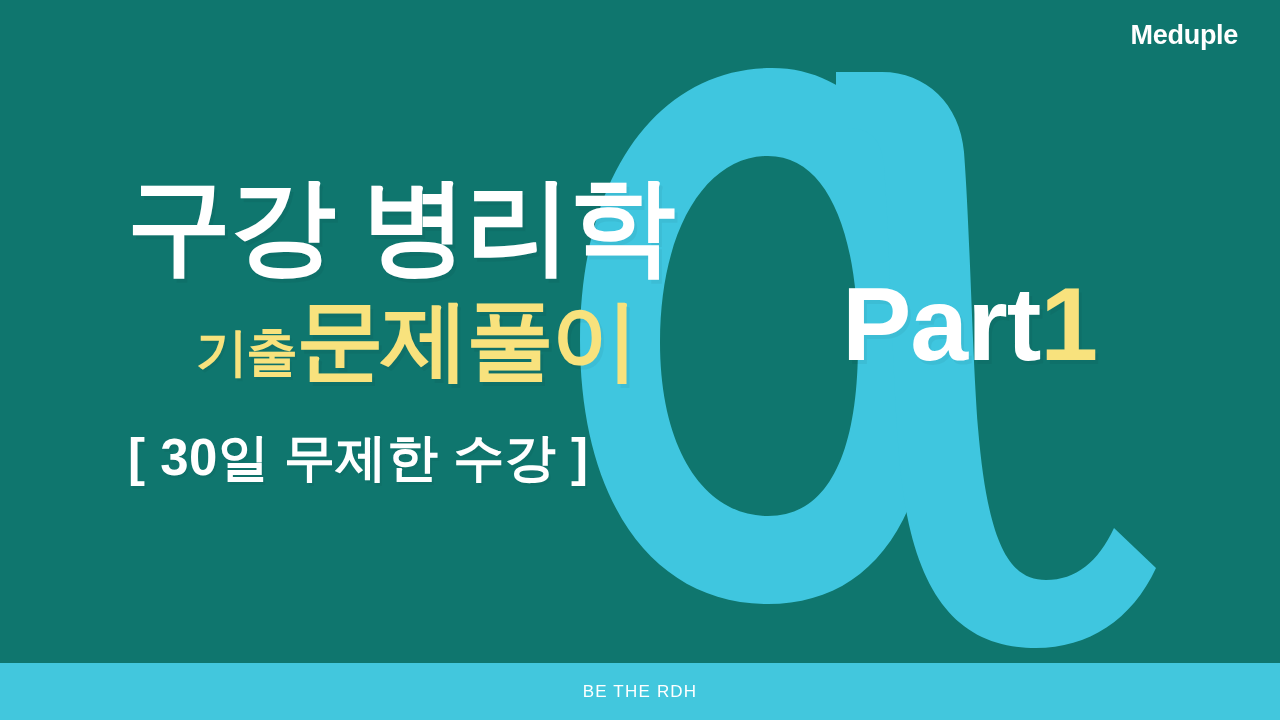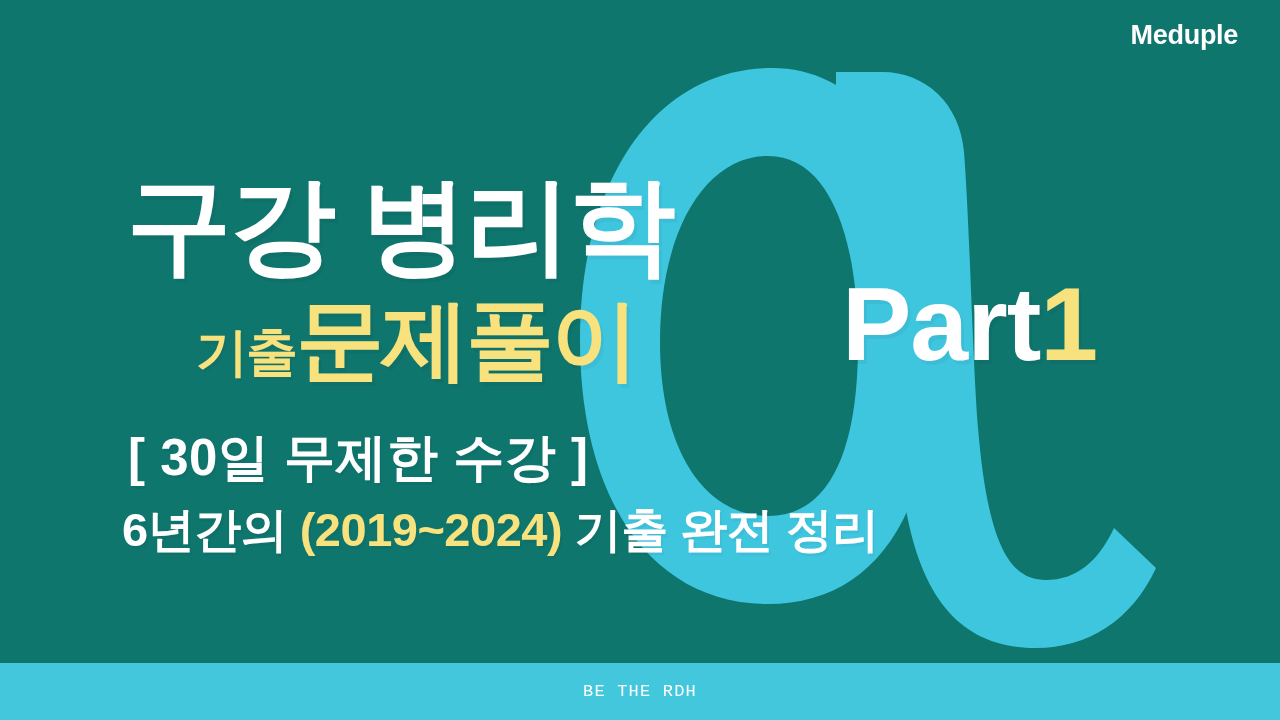--- a/index.html
+++ b/index.html
@@ -144,21 +144,20 @@
     position: absolute;
     left: 0;
     bottom: 0;
     width: 1280px;
     height: 57px;
     background: #42c7dd;
     z-index: 6;
     display: flex;
     align-items: center;
     justify-content: center;
-    font-family: Liberation Mono, monospace;
   }
   .footer-text {
     color: #ffffff;
     font-size: 17px;
     font-weight: normal;
     letter-spacing: 1.2px;
     line-height: 1;
   }
 </style>
 </head>
@@ -210,23 +209,20 @@
       <span class="subtitle-small">기출</span>
       <span class="subtitle-big">문제풀이</span>
     </div>
 
     <div class="part-label">
       <span class="part-word">Part</span><span class="part-num">1</span>
     </div>
 
     <div class="bullet-line-1">[  30일 무제한 수강  ]</div>
 
-    <div class="bullet-line-2">
-      <span class="txt-white">6년간의 </span><span class="txt-yellow">(2019~2024)</span><span class="txt-white"> 기출 완전 정리</span>
-    </div>
 
   </div>
 
   <div class="footer-bar">
     <span class="footer-text">BE THE RDH</span>
   </div>
 
 </div>
 
 </body></html>

